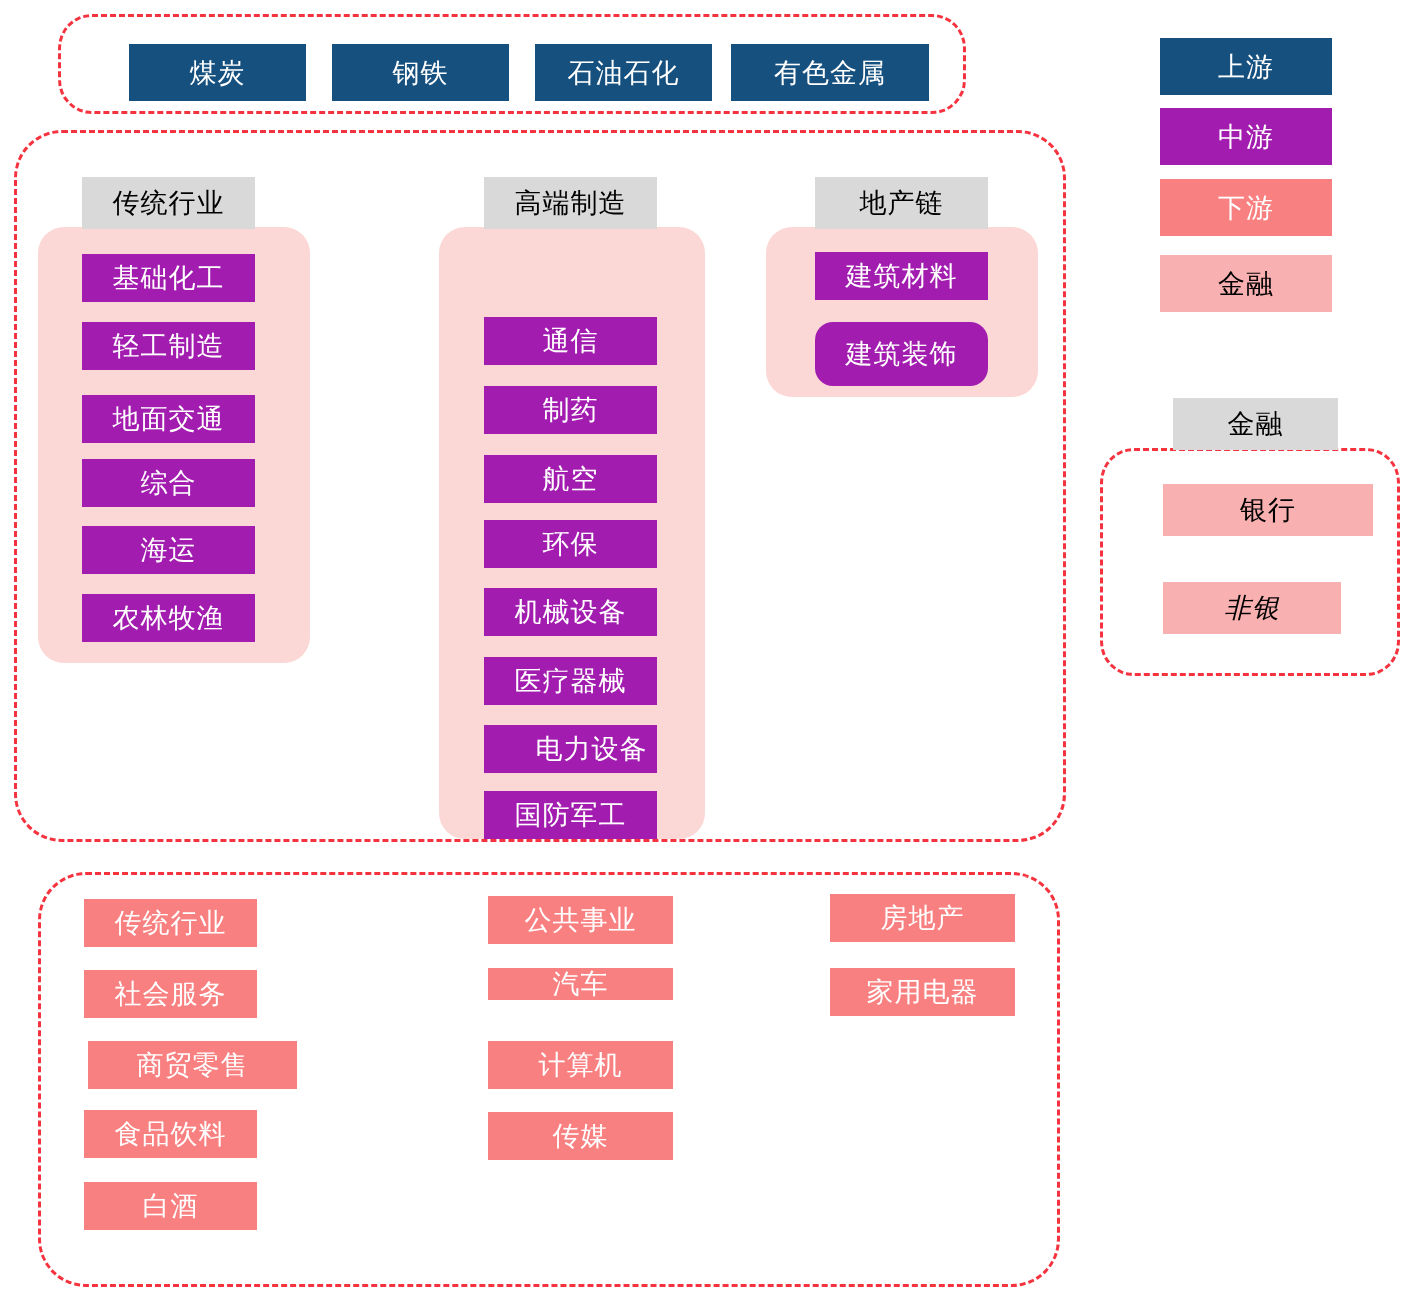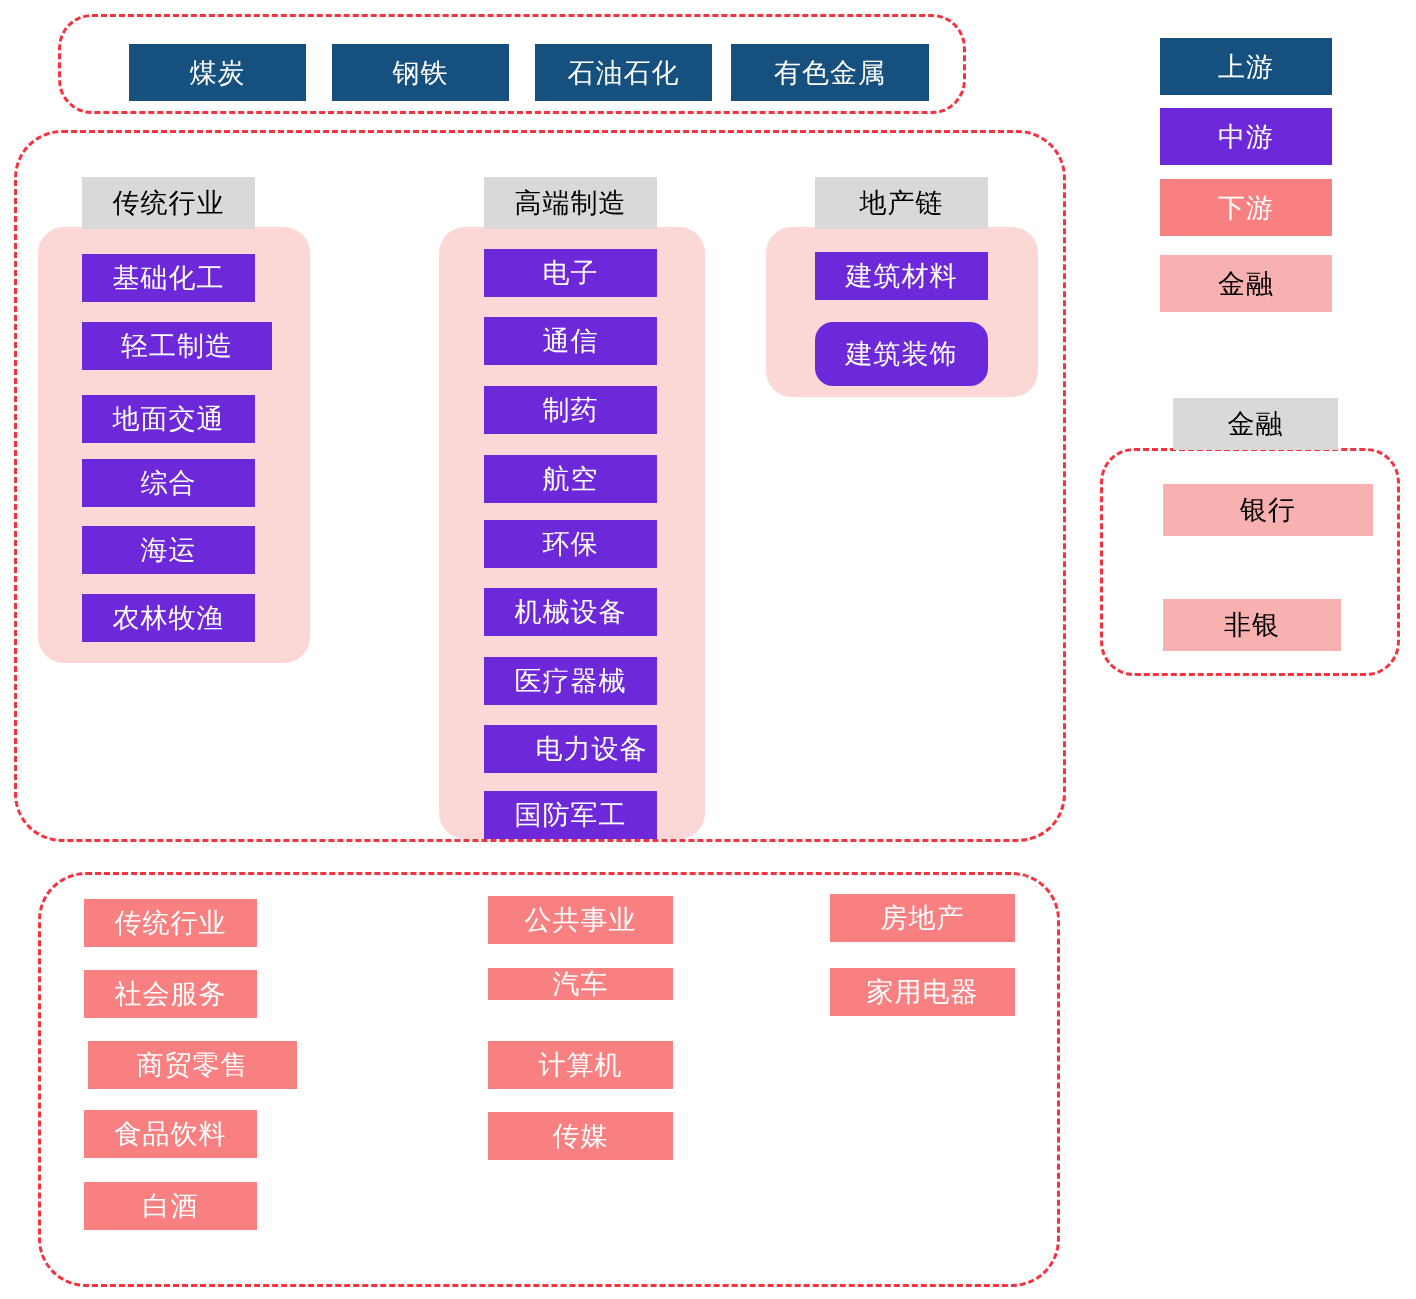--- a/index.html
+++ b/index.html
@@ -59,21 +59,21 @@
     font-size: 27px;
     letter-spacing: 1px;
     white-space: nowrap;
     z-index: 4;
   }
   .cell.up {
     background: #16507f;
     color: #ffffff;
   }
   .cell.mid {
-    background: #6d28d9;
+    background: #a21caf;
     color: #ffffff;
   }
   .cell.down {
     background: #f98080;
     color: #ffffff;
   }
   .cell.fin {
     background: #f9b0b0;
     color: #000000;
   }
@@ -102,30 +102,29 @@
   <div class="cell up" style="left:332px; top:44px; width:177px; height:57px;">钢铁</div>
   <div class="cell up" style="left:535px; top:44px; width:177px; height:57px;">石油石化</div>
   <div class="cell up" style="left:731px; top:44px; width:198px; height:57px;">有色金属</div>
 
   <div class="dashed-group" style="left:14px; top:130px; width:1052px; height:712px;"></div>
 
   <div class="pink-pad" style="left:38px; top:227px; width:272px; height:436px;"></div>
   <div class="group-caption" style="left:82px; top:177px; width:173px; height:52px;">传统行业</div>
 
   <div class="cell mid" style="left:82px; top:254px; width:173px; height:48px;">基础化工</div>
-  <div class="cell mid" style="left:82px; top:322px; width:190px; height:48px;">轻工制造</div>
+  <div class="cell mid" style="left:82px; top:322px; width:173px; height:48px;">轻工制造</div>
   <div class="cell mid" style="left:82px; top:395px; width:173px; height:48px;">地面交通</div>
   <div class="cell mid" style="left:82px; top:459px; width:173px; height:48px;">综合</div>
   <div class="cell mid" style="left:82px; top:526px; width:173px; height:48px;">海运</div>
   <div class="cell mid" style="left:82px; top:594px; width:173px; height:48px;">农林牧渔</div>
 
   <div class="pink-pad" style="left:439px; top:227px; width:266px; height:612px;"></div>
   <div class="group-caption" style="left:484px; top:177px; width:173px; height:52px;">高端制造</div>
 
-  <div class="cell mid" style="left:484px; top:249px; width:173px; height:48px;">电子</div>
   <div class="cell mid" style="left:484px; top:317px; width:173px; height:48px;">通信</div>
   <div class="cell mid" style="left:484px; top:386px; width:173px; height:48px;">制药</div>
   <div class="cell mid" style="left:484px; top:455px; width:173px; height:48px;">航空</div>
   <div class="cell mid" style="left:484px; top:520px; width:173px; height:48px;">环保</div>
   <div class="cell mid" style="left:484px; top:588px; width:173px; height:48px;">机械设备</div>
   <div class="cell mid" style="left:484px; top:657px; width:173px; height:48px;">医疗器械</div>
   <div class="cell mid" style="left:484px; top:725px; width:173px; height:48px;padding-left:42px;">电力设备</div>
   <div class="cell mid" style="left:484px; top:791px; width:173px; height:48px;">国防军工</div>
 
   <div class="pink-pad" style="left:766px; top:227px; width:272px; height:170px;"></div>
@@ -147,20 +146,20 @@
   <div class="cell down" style="left:488px; top:1041px; width:185px; height:48px;">计算机</div>
   <div class="cell down" style="left:488px; top:1112px; width:185px; height:48px;">传媒</div>
 
   <div class="cell down" style="left:830px; top:894px; width:185px; height:48px;">房地产</div>
   <div class="cell down" style="left:830px; top:968px; width:185px; height:48px;">家用电器</div>
 
   <div class="dashed-group" style="left:1100px; top:448px; width:300px; height:228px; border-radius:34px;"></div>
   <div class="group-caption" style="left:1173px; top:398px; width:165px; height:52px;">金融</div>
 
   <div class="cell fin" style="left:1163px; top:484px; width:210px; height:52px;">银行</div>
-  <div class="cell fin" style="left:1163px; top:599px; width:178px; height:52px;">非银</div>
+  <div class="cell fin" style="left:1163px; top:582px; width:178px; height:52px;font-style:italic;">非银</div>
 
   <div class="legend-item cell up" style="left:1160px; top:26px; width:172px; height:57px;">上游</div>
   <div class="legend-item cell mid" style="left:1160px; top:96px; width:172px; height:57px;">中游</div>
   <div class="legend-item cell down" style="left:1160px; top:167px; width:172px; height:57px;">下游</div>
   <div class="legend-item cell fin" style="left:1160px; top:243px; width:172px; height:57px;">金融</div>
 
 </div>
 
 </body></html>

